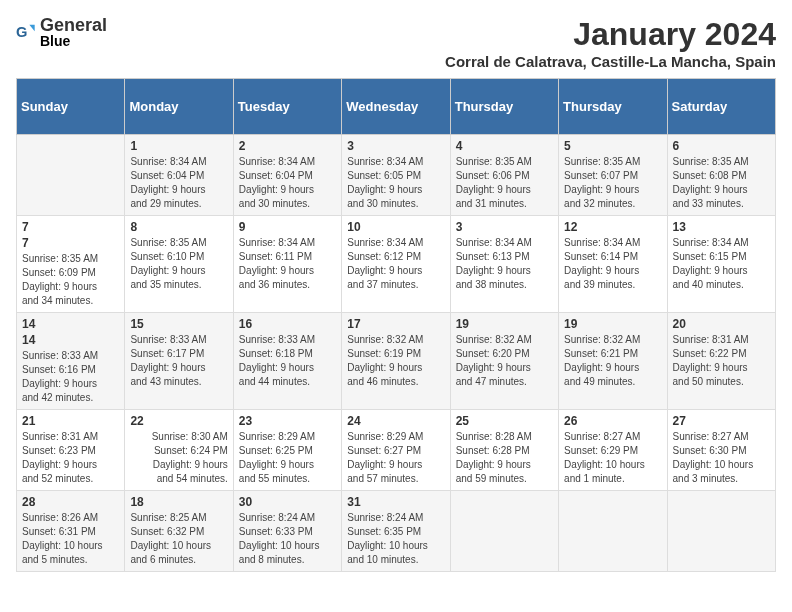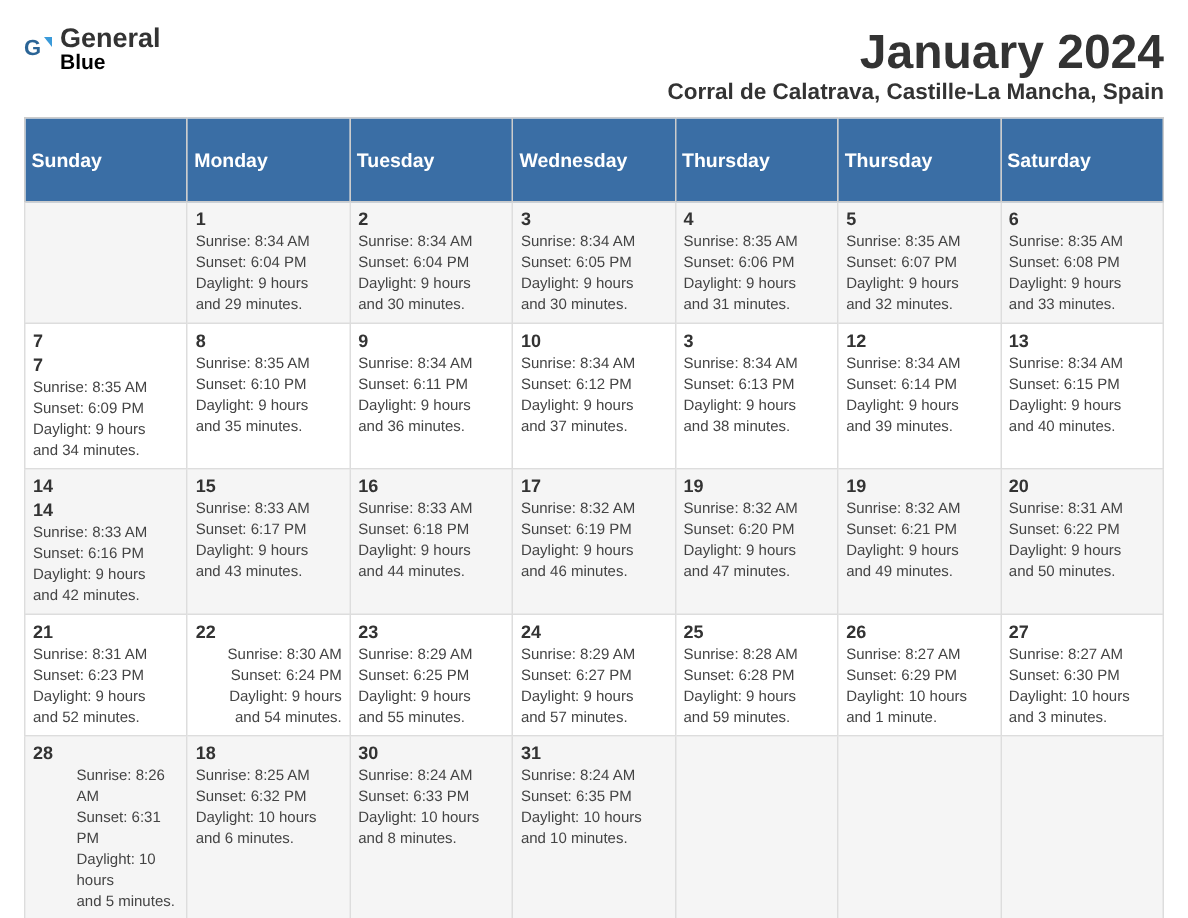--- a/index.html
+++ b/index.html
@@ -327,21 +327,21 @@
           <span class="day-number">27</span>
           <div class="day-info" style="white-space: pre-line;">Sunrise: 8:27 AM
 Sunset: 6:30 PM
 Daylight: 10 hours
 and 3 minutes.</div>
         </td>
       </tr>
       <tr>
         <td>
           <span class="day-number">28</span>
-          <div class="day-info" style="white-space: pre-line; margin-left: 29px;">Sunrise: 8:26 AM
+          <div class="day-info" style="white-space: pre-line;">Sunrise: 8:26 AM
 Sunset: 6:31 PM
 Daylight: 10 hours
 and 5 minutes.</div>
         </td>
         <td>
           <span class="day-number">18</span>
           <div class="day-info" style="white-space: pre-line;">Sunrise: 8:25 AM
 Sunset: 6:32 PM
 Daylight: 10 hours
 and 6 minutes.</div>

